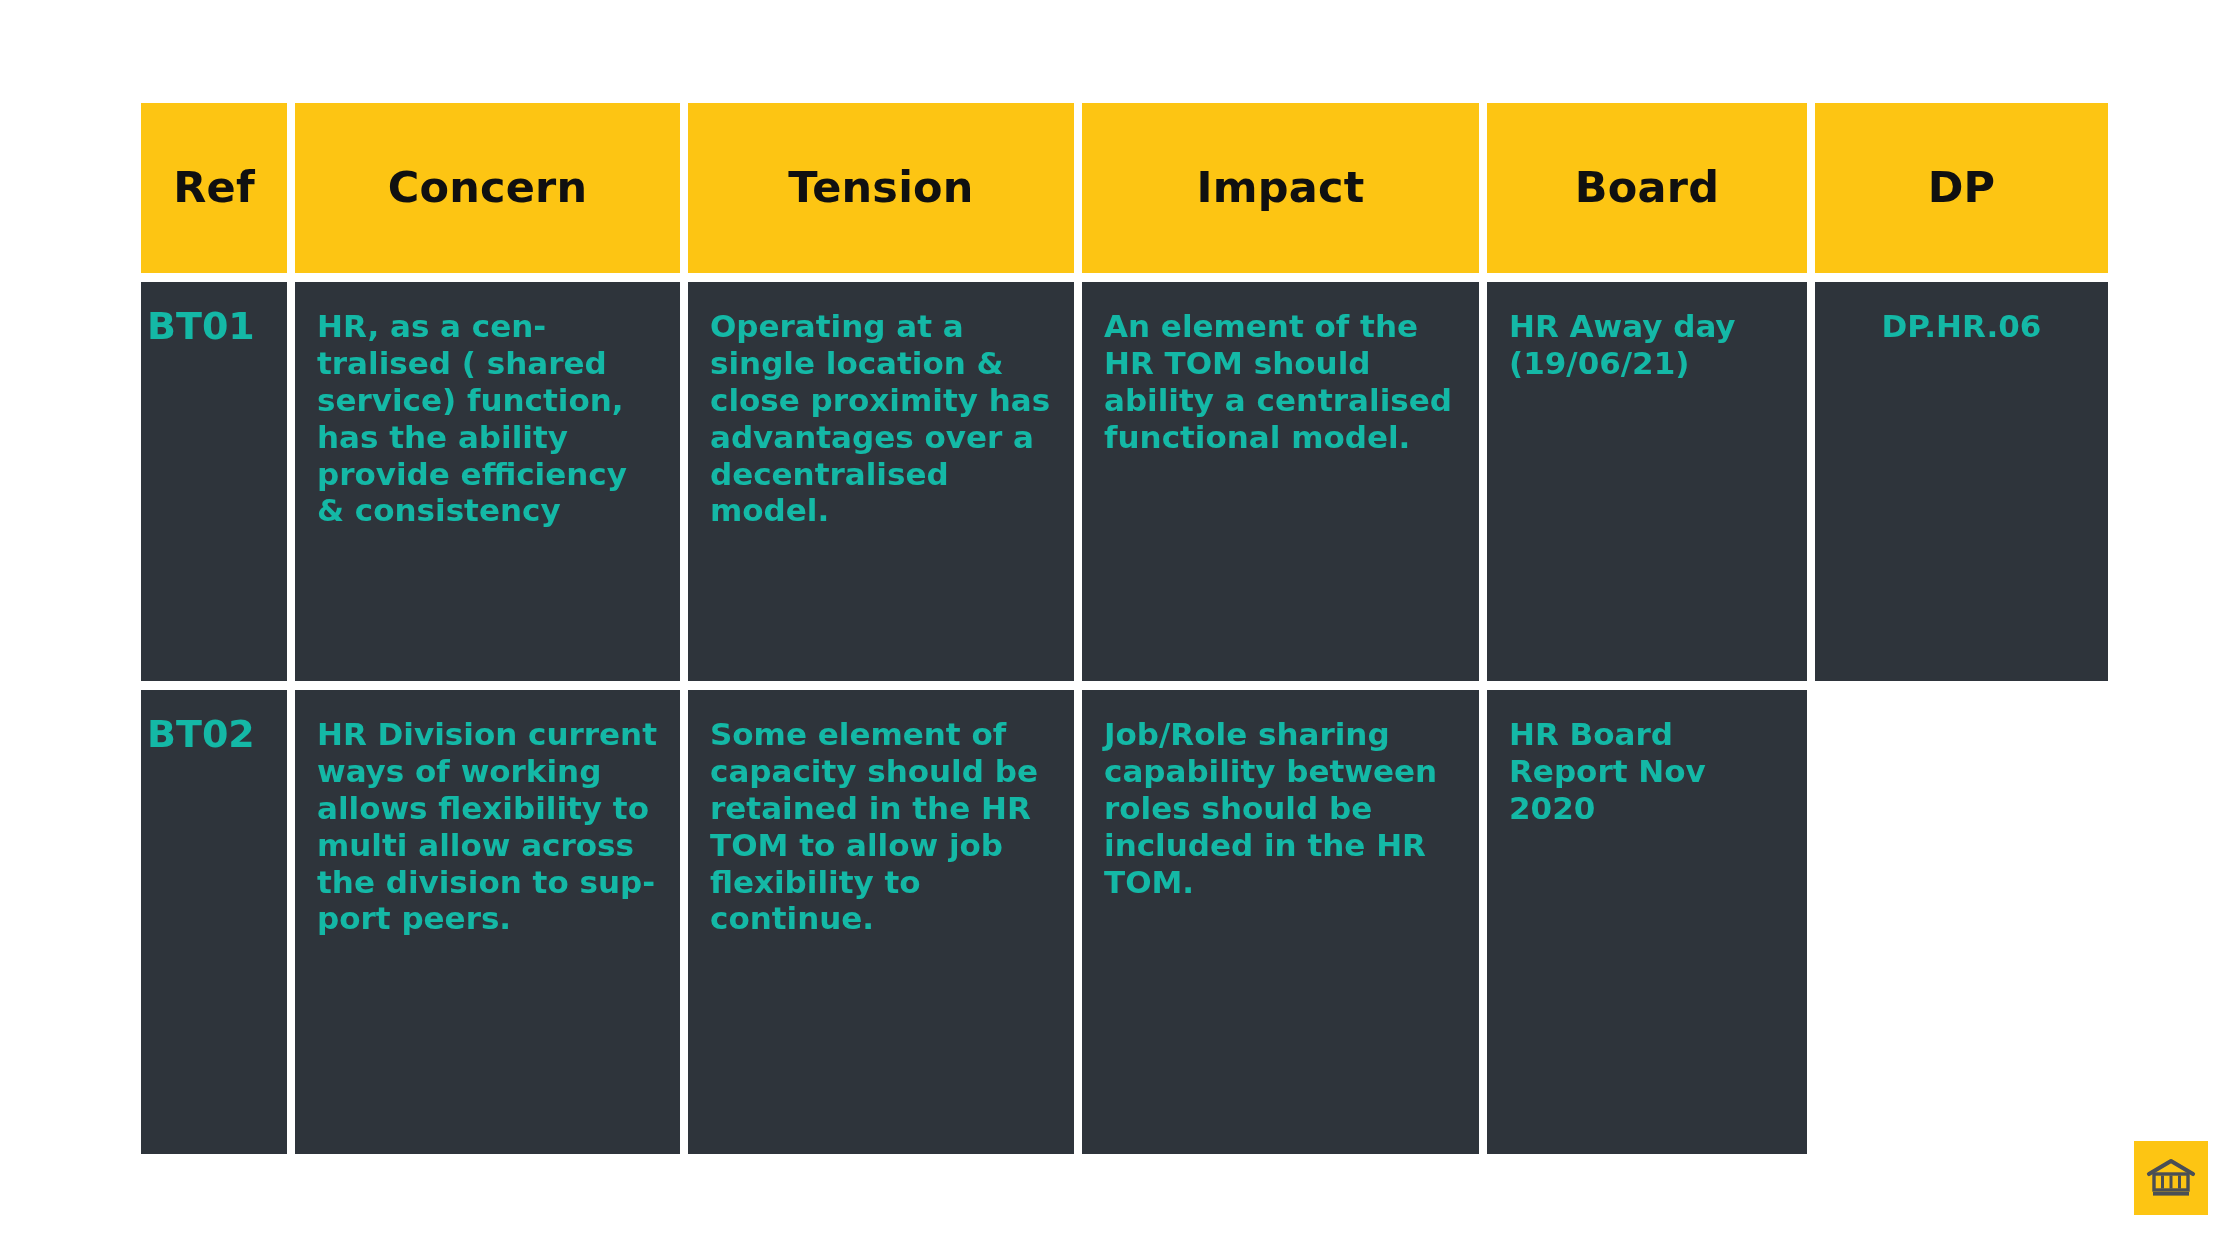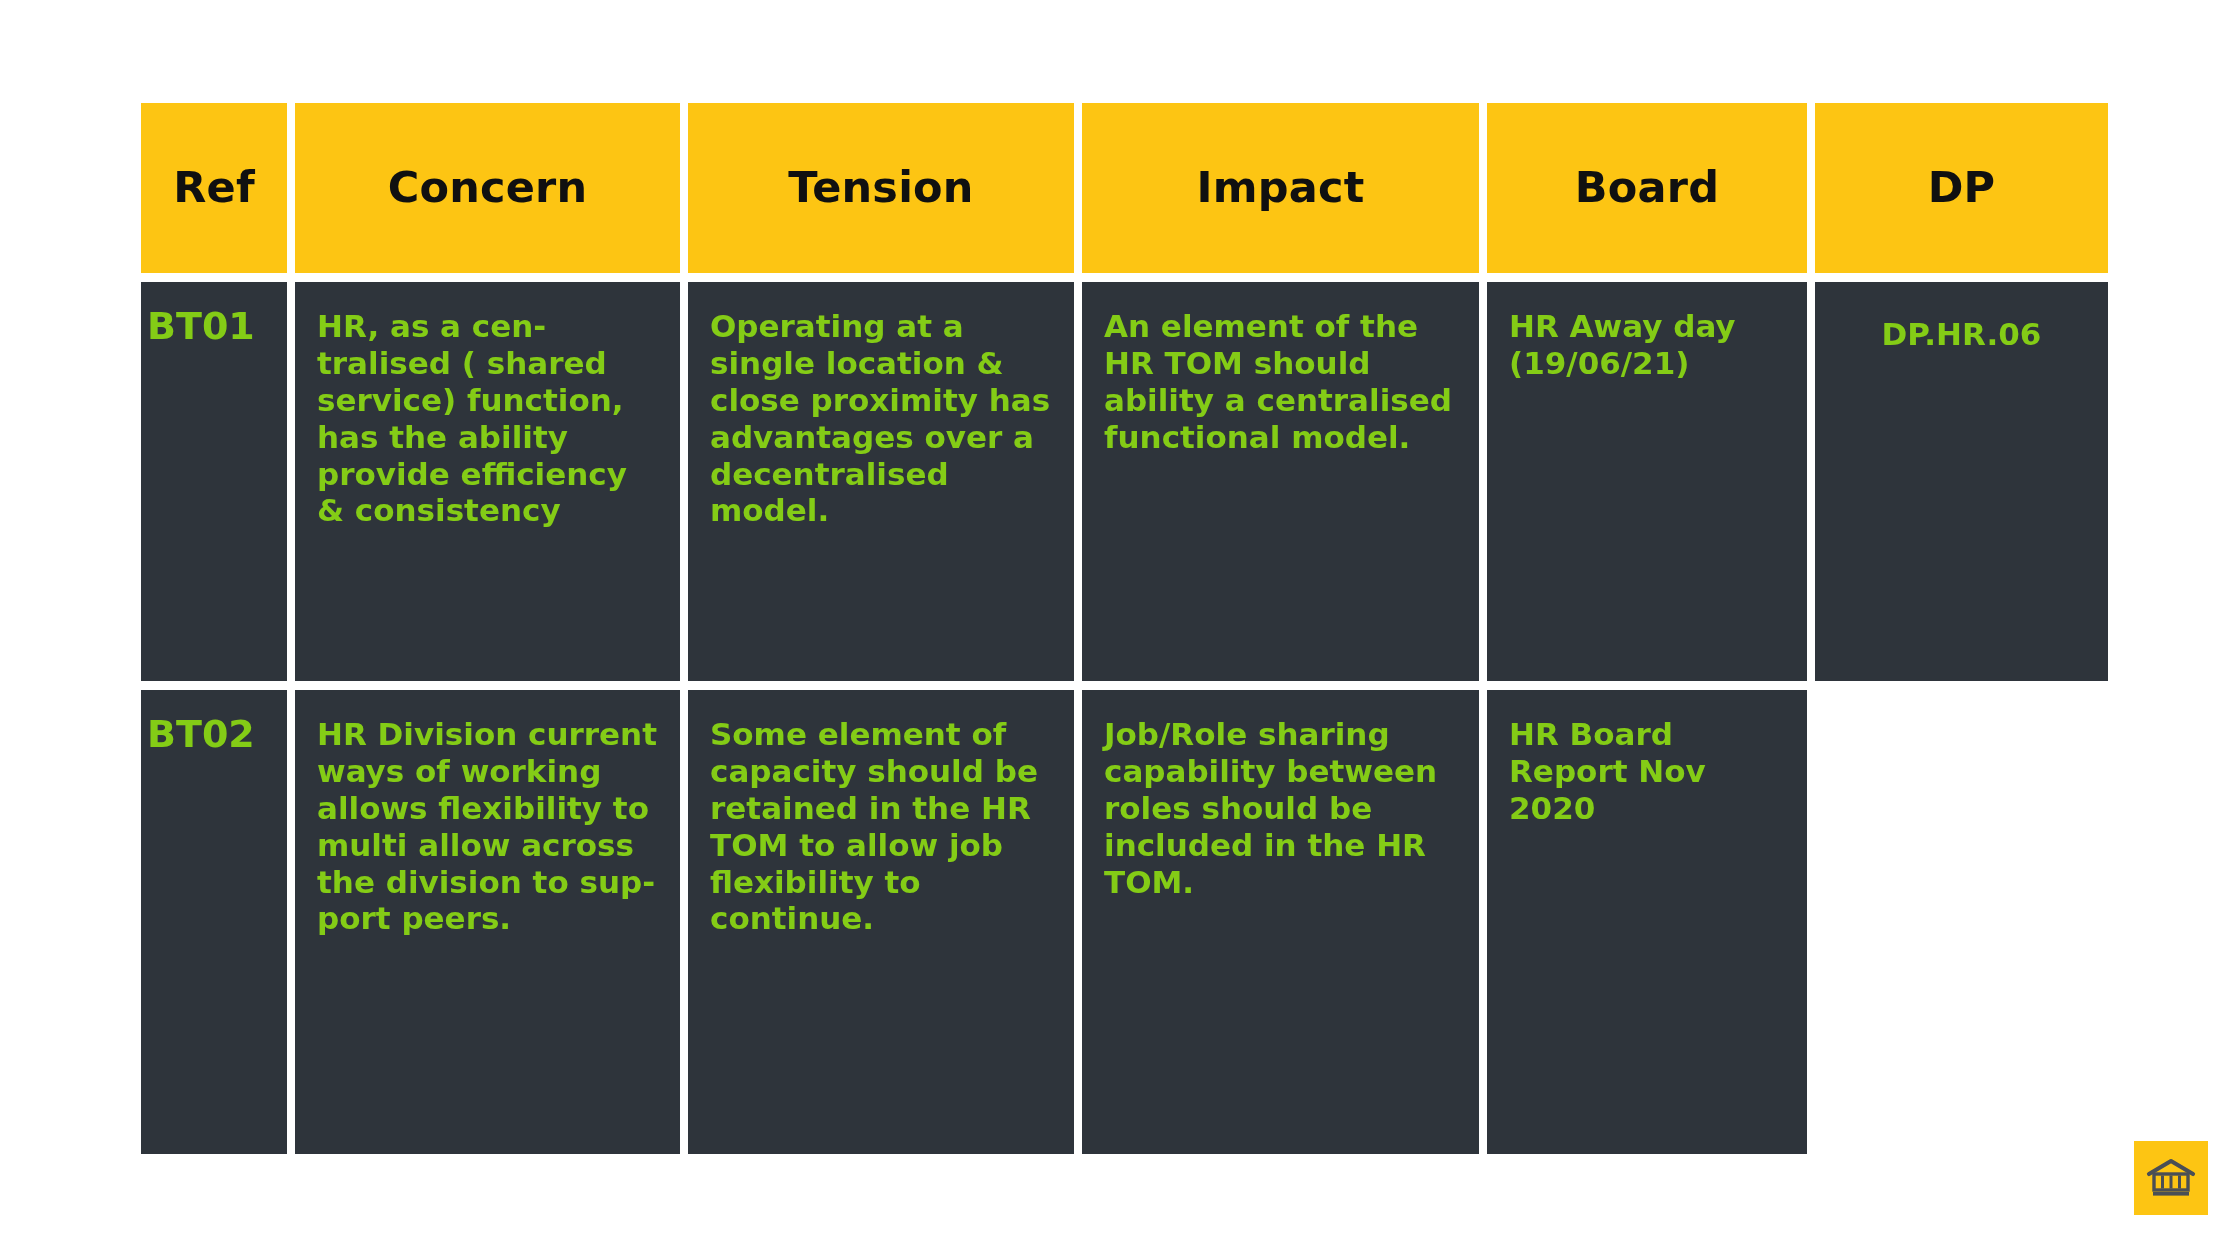--- a/index.html
+++ b/index.html
@@ -45,21 +45,21 @@
     font-weight: 700;
     letter-spacing: 0.2px;
     line-height: 1.1;
     box-sizing: border-box;
     padding: 0 0;
   }
 
   
   .cell {
     background: #2E343B;
-    color: #84cc16;
+    color: #14b8a6;
     box-sizing: border-box;
     font-size: 31px;
     font-weight: 600;
     line-height: 1.19;
     padding: 26px 20px 10px 22px;
     overflow: hidden;
     word-wrap: break-word;
     hyphens: manual;
   }
 
@@ -69,21 +69,21 @@
     font-weight: 700;
     padding: 22px 6px 10px 6px;
     text-align: left;
   }
 
   
   .cell.dp {
     text-align: center;
     font-size: 31px;
     font-weight: 600;
-    padding: 34px 10px 10px 10px;
+    padding: 26px 10px 10px 10px;
   }
 
   
   .logo {
     position: absolute;
     left: 2134px;
     top: 1141px;
     width: 74px;
     height: 74px;
     background: #FDC513;

